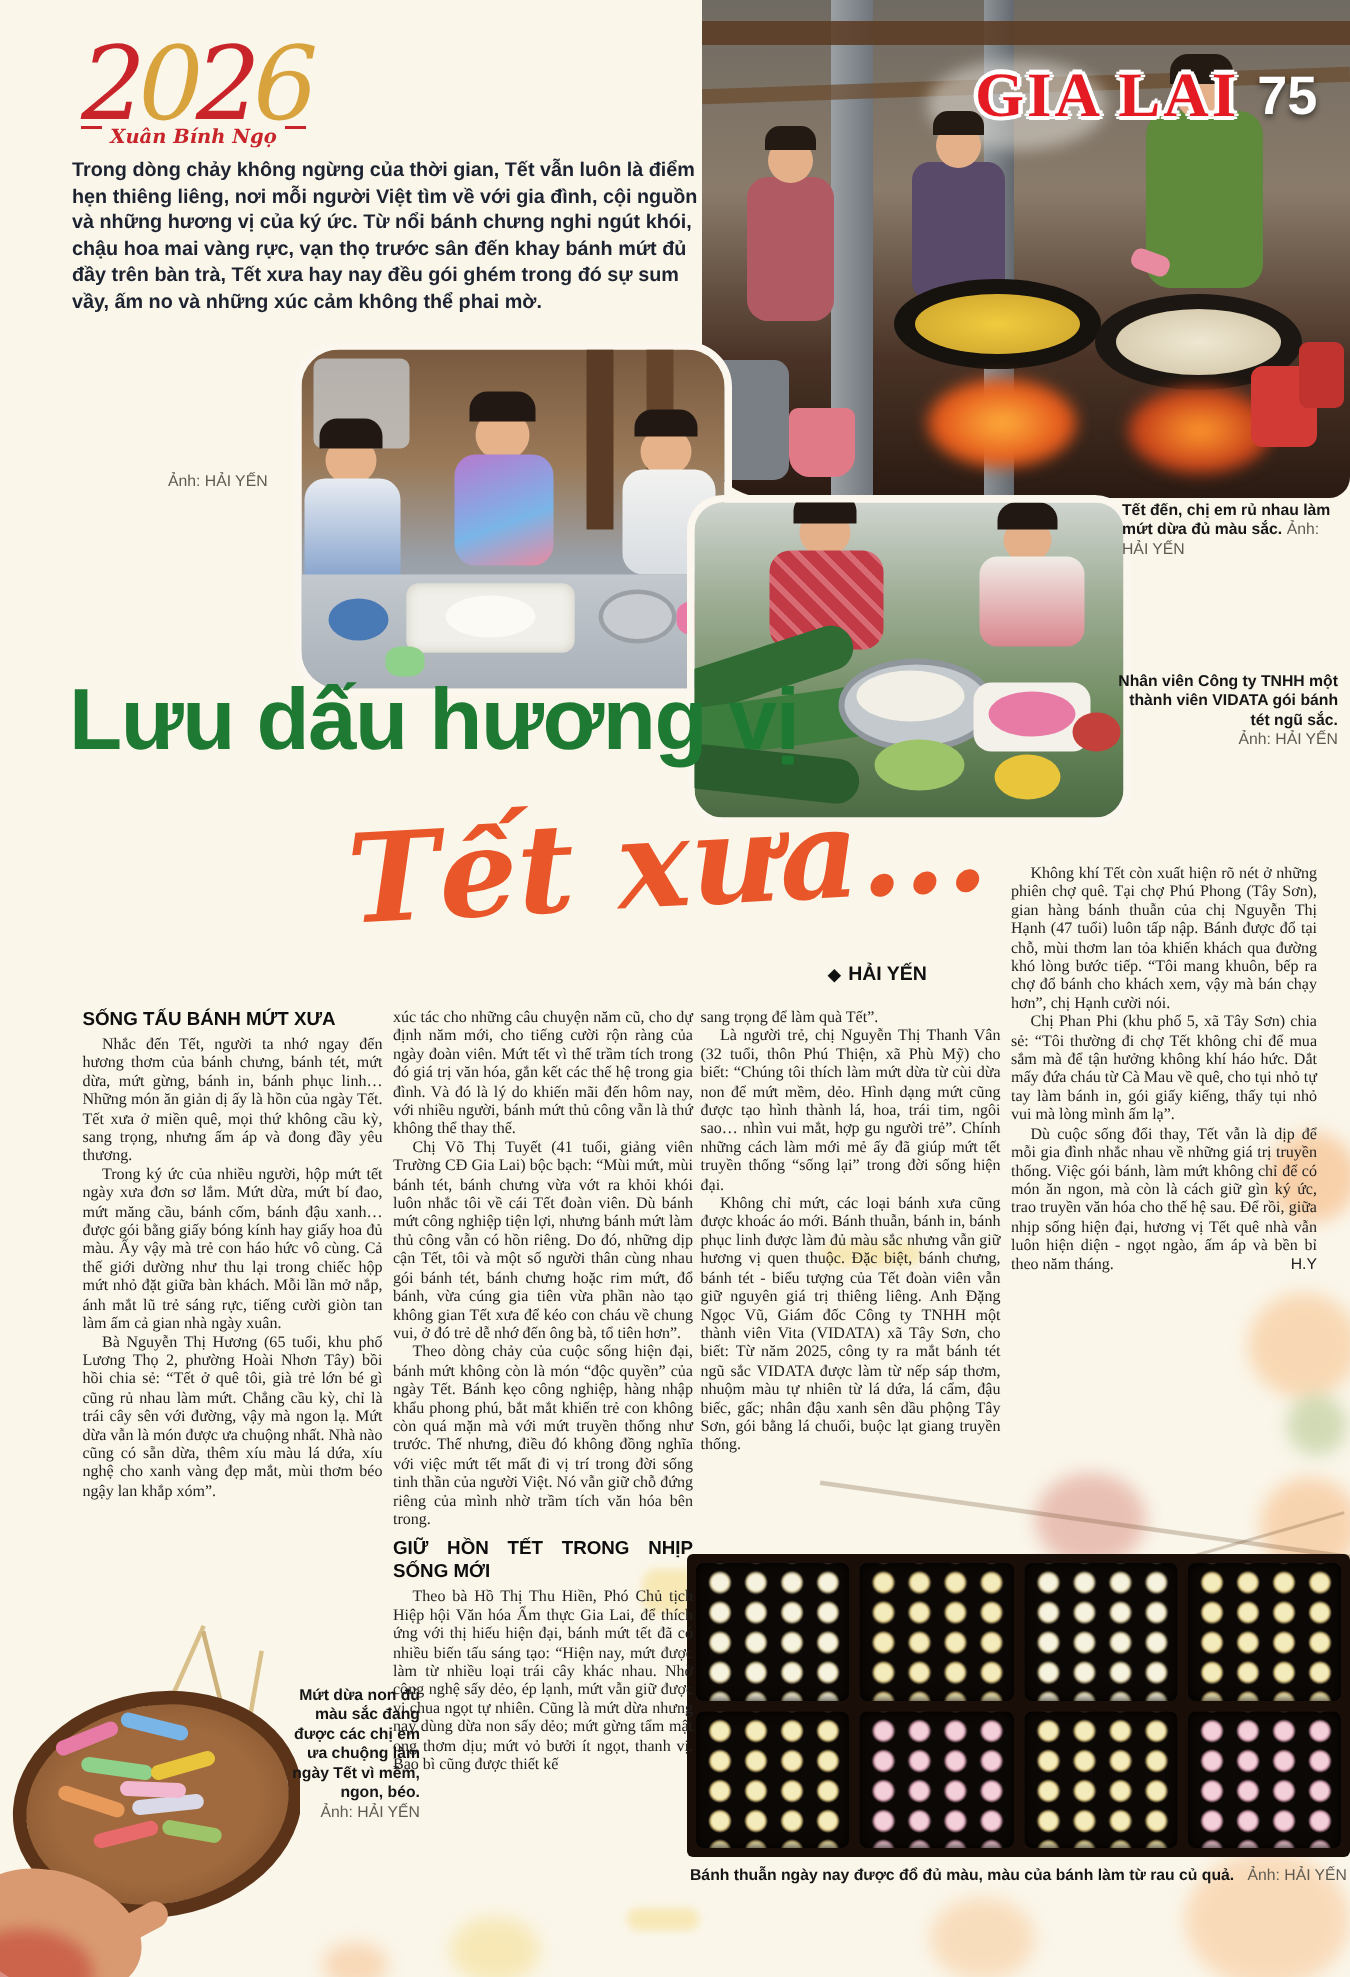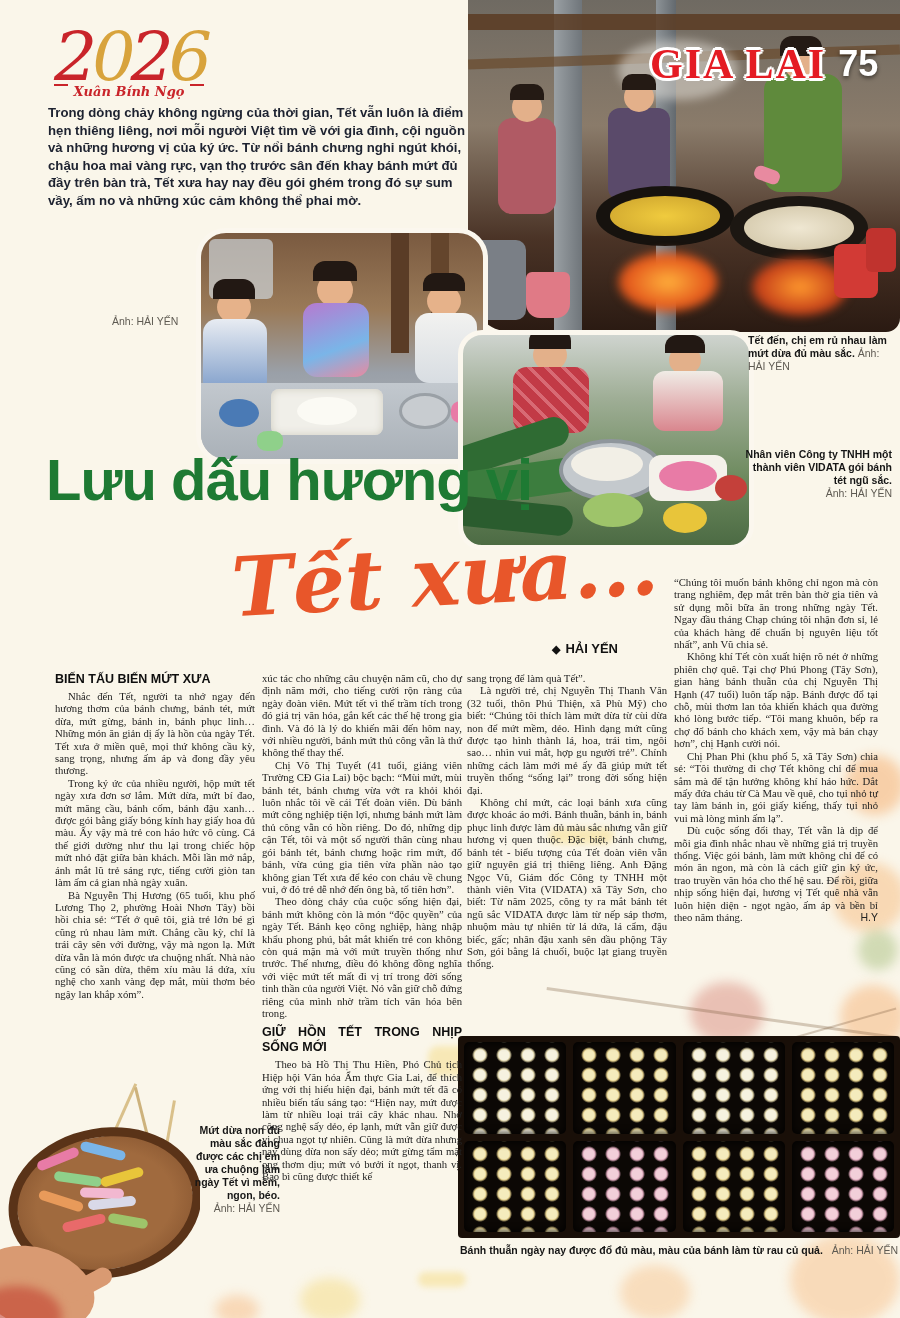--- a/index.html
+++ b/index.html
@@ -204,42 +204,41 @@
     <span class="credit">Ảnh: HẢI YẾN</span>
   </div>
 
   <div class="kicker">Lưu dấu hương vị</div>
   <div class="script">Tết xưa...</div>
   <div class="byline">
     <span class="mark">◆</span><span>HẢI YẾN</span>
   </div>
 
   <div class="col" style="left:55px;top:672px;">
-    <h3>BIẾN TẤU BIẾN MỨT XƯA</h3>
+    <h3>SỐNG TẤU BÁNH MỨT XƯA</h3>
     <p class="ind">Nhắc đến Tết, người ta nhớ ngay đến hương thơm của bánh chưng, bánh tét, mứt dừa, mứt gừng, bánh in, bánh phục linh… Những món ăn giản dị ấy là hồn của ngày Tết. Tết xưa ở miền quê, mọi thứ không cầu kỳ, sang trọng, nhưng ấm áp và đong đầy yêu thương.</p>
     <p class="ind">Trong ký ức của nhiều người, hộp mứt tết ngày xưa đơn sơ lắm. Mứt dừa, mứt bí đao, mứt măng cầu, bánh cốm, bánh đậu xanh… được gói bằng giấy bóng kính hay giấy hoa đủ màu. Ấy vậy mà trẻ con háo hức vô cùng. Cả thế giới dường như thu lại trong chiếc hộp mứt nhỏ đặt giữa bàn khách. Mỗi lần mở nắp, ánh mắt lũ trẻ sáng rực, tiếng cười giòn tan làm ấm cả gian nhà ngày xuân.</p>
     <p class="ind">Bà Nguyễn Thị Hương (65 tuổi, khu phố Lương Thọ 2, phường Hoài Nhơn Tây) bồi hồi chia sẻ: “Tết ở quê tôi, già trẻ lớn bé gì cũng rủ nhau làm mứt. Chẳng cầu kỳ, chỉ là trái cây sên với đường, vậy mà ngon lạ. Mứt dừa vẫn là món được ưa chuộng nhất. Nhà nào cũng có sẵn dừa, thêm xíu màu lá dứa, xíu nghệ cho xanh vàng đẹp mắt, mùi thơm béo ngậy lan khắp xóm”.</p>
   </div>
 
   <div class="col" style="left:262px;top:672px;">
     <p>xúc tác cho những câu chuyện năm cũ, cho dự định năm mới, cho tiếng cười rộn ràng của ngày đoàn viên. Mứt tết vì thế trầm tích trong đó giá trị văn hóa, gắn kết các thế hệ trong gia đình. Và đó là lý do khiến mãi đến hôm nay, với nhiều người, bánh mứt thủ công vẫn là thứ không thể thay thế.</p>
     <p class="ind">Chị Võ Thị Tuyết (41 tuổi, giảng viên Trường CĐ Gia Lai) bộc bạch: “Mùi mứt, mùi bánh tét, bánh chưng vừa vớt ra khỏi khói luôn nhắc tôi về cái Tết đoàn viên. Dù bánh mứt công nghiệp tiện lợi, nhưng bánh mứt làm thủ công vẫn có hồn riêng. Do đó, những dịp cận Tết, tôi và một số người thân cùng nhau gói bánh tét, bánh chưng hoặc rim mứt, đổ bánh, vừa cúng gia tiên vừa phần nào tạo không gian Tết xưa để kéo con cháu về chung vui, ở đó trẻ dễ nhớ đến ông bà, tổ tiên hơn”.</p>
     <p class="ind">Theo dòng chảy của cuộc sống hiện đại, bánh mứt không còn là món “độc quyền” của ngày Tết. Bánh kẹo công nghiệp, hàng nhập khẩu phong phú, bắt mắt khiến trẻ con không còn quá mặn mà với mứt truyền thống như trước. Thế nhưng, điều đó không đồng nghĩa với việc mứt tết mất đi vị trí trong đời sống tinh thần của người Việt. Nó vẫn giữ chỗ đứng riêng của mình nhờ trầm tích văn hóa bên trong.</p>
     <h3 class="mid">GIỮ HỒN TẾT TRONG NHỊP SỐNG MỚI</h3>
     <p class="ind">Theo bà Hồ Thị Thu Hiền, Phó Chủ tịch Hiệp hội Văn hóa Ẩm thực Gia Lai, để thích ứng với thị hiếu hiện đại, bánh mứt tết đã có nhiều biến tấu sáng tạo: “Hiện nay, mứt được làm từ nhiều loại trái cây khác nhau. Nhờ công nghệ sấy dẻo, ép lạnh, mứt vẫn giữ được vị chua ngọt tự nhiên. Cũng là mứt dừa nhưng nay dùng dừa non sấy dẻo; mứt gừng tẩm mật ong thơm dịu; mứt vỏ bưởi ít ngọt, thanh vị. Bao bì cũng được thiết kế</p>
   </div>
 
   <div class="col" style="left:467px;top:672px;">
     <p>sang trọng để làm quà Tết”.</p>
     <p class="ind">Là người trẻ, chị Nguyễn Thị Thanh Vân (32 tuổi, thôn Phú Thiện, xã Phù Mỹ) cho biết: “Chúng tôi thích làm mứt dừa từ cùi dừa non để mứt mềm, dẻo. Hình dạng mứt cũng được tạo hình thành lá, hoa, trái tim, ngôi sao… nhìn vui mắt, hợp gu người trẻ”. Chính những cách làm mới mẻ ấy đã giúp mứt tết truyền thống “sống lại” trong đời sống hiện đại.</p>
     <p class="ind">Không chỉ mứt, các loại bánh xưa cũng được khoác áo mới. Bánh thuẫn, bánh in, bánh phục linh được làm đủ màu sắc nhưng vẫn giữ hương vị quen thuộc. Đặc biệt, bánh chưng, bánh tét - biểu tượng của Tết đoàn viên vẫn giữ nguyên giá trị thiêng liêng. Anh Đặng Ngọc Vũ, Giám đốc Công ty TNHH một thành viên Vita (VIDATA) xã Tây Sơn, cho biết: Từ năm 2025, công ty ra mắt bánh tét ngũ sắc VIDATA được làm từ nếp sáp thơm, nhuộm màu tự nhiên từ lá dứa, lá cẩm, đậu biếc, gấc; nhân đậu xanh sên dầu phộng Tây Sơn, gói bằng lá chuối, buộc lạt giang truyền thống.</p>
   </div>
 
   <div class="col" style="left:674px;top:576px;width:204px;">
-    <p>“Chúng tôi muốn bánh không chỉ ngon mà còn trang nghiêm, đẹp mắt trên bàn thờ gia tiên và sử dụng mỗi bữa ăn trong những ngày Tết. Ngay đầu tháng Chạp chúng tôi nhận đơn sỉ, lẻ của khách hàng để chuẩn bị nguyên liệu tốt nhất”, anh Vũ chia sẻ.</p>
     <p class="ind">Không khí Tết còn xuất hiện rõ nét ở những phiên chợ quê. Tại chợ Phú Phong (Tây Sơn), gian hàng bánh thuẫn của chị Nguyễn Thị Hạnh (47 tuổi) luôn tấp nập. Bánh được đổ tại chỗ, mùi thơm lan tỏa khiến khách qua đường khó lòng bước tiếp. “Tôi mang khuôn, bếp ra chợ đổ bánh cho khách xem, vậy mà bán chạy hơn”, chị Hạnh cười nói.</p>
     <p class="ind">Chị Phan Phi (khu phố 5, xã Tây Sơn) chia sẻ: “Tôi thường đi chợ Tết không chỉ để mua sắm mà để tận hưởng không khí háo hức. Dắt mấy đứa cháu từ Cà Mau về quê, cho tụi nhỏ tự tay làm bánh in, gói giấy kiếng, thấy tụi nhỏ vui mà lòng mình ấm lạ”.</p>
     <p class="ind rel">
       <span>Dù cuộc sống đổi thay, Tết vẫn là dịp để mỗi gia đình nhắc nhau về những giá trị truyền thống. Việc gói bánh, làm mứt không chỉ để có món ăn ngon, mà còn là cách giữ gìn ký ức, trao truyền văn hóa cho thế hệ sau. Để rồi, giữa nhịp sống hiện đại, hương vị Tết quê nhà vẫn luôn hiện diện - ngọt ngào, ấm áp và bền bỉ theo năm tháng.</span>
       <span class="signoff">H.Y</span>
     </p>
   </div>
 
   <div class="ph" style="left:-4px;top:1080px;width:204px;height:238px;background:transparent;overflow:hidden;">
     <div style="left:120px;top:0;width:3px;height:90px;background:#d9c08a;transform:rotate(24deg);"></div>

